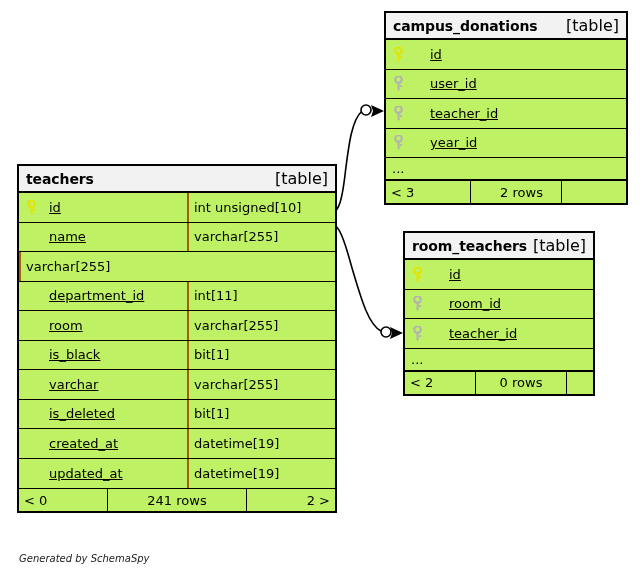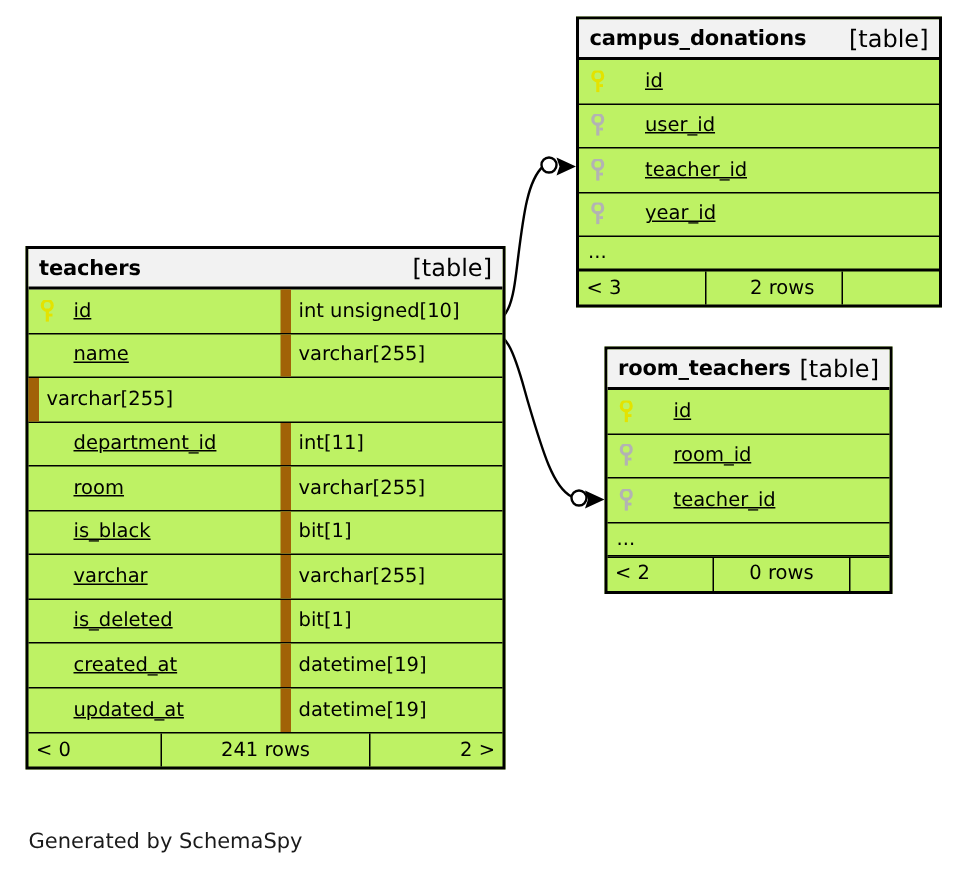--- a/index.html
+++ b/index.html
@@ -84,21 +84,21 @@
     padding-left: 6px;
     white-space: nowrap;
     overflow: hidden;
   }
   .col-type {
     flex: 1 1 auto;
     height: 100%;
     display: flex;
     align-items: center;
     padding-left: 5px;
-    border-left: 7px solid #a16207;
+    border-left: 2px solid #a16207;
     box-sizing: border-box;
     white-space: nowrap;
   }
   .has-type .col-name { flex: 0 0 168px; }
 
   .keyslot {
     flex: 0 0 13px;
     display: inline-flex;
     align-items: center;
     justify-content: center;
@@ -159,23 +159,24 @@
   }
   #tbl-room_teachers .foot-prev { flex: 0 0 70px; }
   #tbl-room_teachers .foot-mid  { flex: 0 0 92px; }
   #tbl-room_teachers .foot-next { flex: 1 1 auto; }
 
   
   #caption {
     position: absolute;
     left: 19px;
     top: 553px;
-    font-size: 14px;
+    font-size: 10px;
     color: #1a1a1a;
     white-space: nowrap;
+    font-style: italic;
   }
 </style>
 </head>
 <body>
 
 <div id="canvas">
 
   <svg id="edges" viewBox="0 0 644 584" width="644" height="584">
 
     <g>

